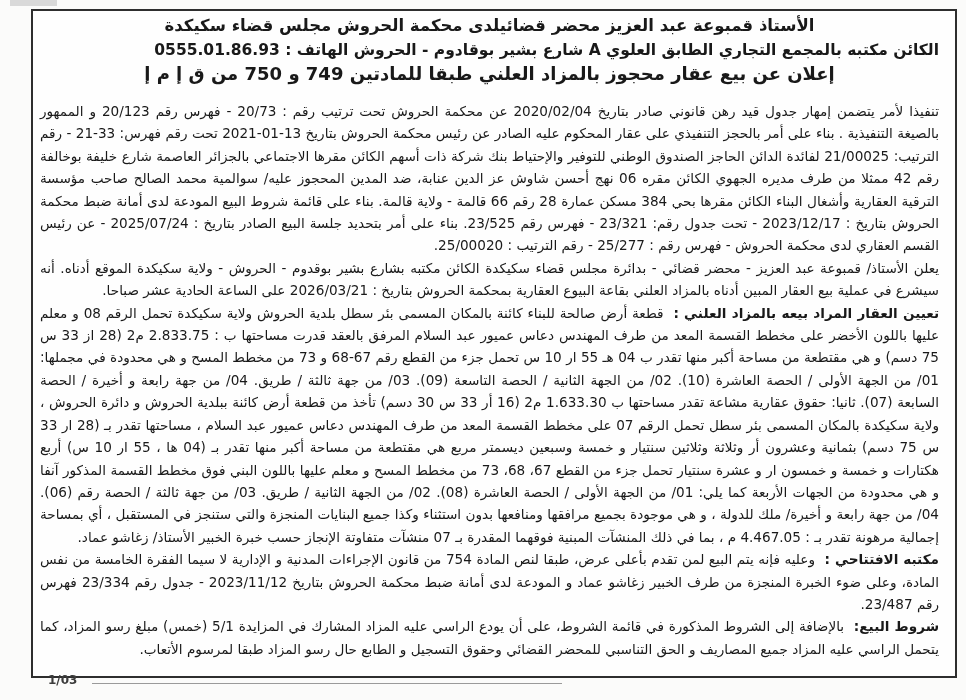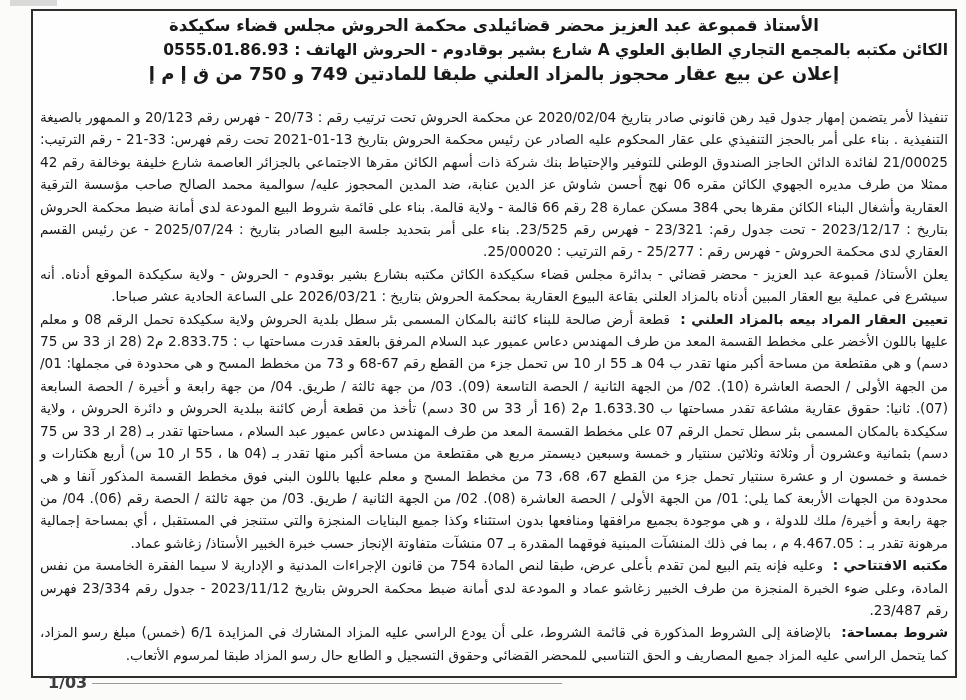--- a/index.html
+++ b/index.html
@@ -22,41 +22,41 @@
   .doc {
     position: absolute;
     left: 31px;
     top: 9px;
     width: 926px;
     height: 669px;
     box-sizing: border-box;
     border: 2px solid #2e2e2e;
     background: #fefefe;
     direction: rtl;
-    padding: 3px 7px 4px 7px;
+    padding: 3px 16px 4px 7px;
     color: #191919;
     overflow: hidden;
   }
   .hdr { text-align: center; font-weight: bold; }
   .hdr-line1 { font-size: 16.5px; line-height: 24px; }
   .hdr-line2 { font-size: 15.5px; line-height: 24px; text-align: right; }
   .hdr-line3 { font-size: 18px; line-height: 24px; }
   .body-text {
-    margin-top: 20px;
+    margin-top: 14px;
     font-size: 13.6px;
     line-height: 22.4px;
     text-align: justify;
   }
   .para { margin: 0; }
   .lead { font-weight: bold; margin-inline-end: 5px; }
   .page-number {
     position: absolute;
     left: 48px;
     top: 673px;
-    font-size: 16px;
+    font-size: 12px;
     font-weight: bold;
     color: #3c3c3c;
     direction: ltr;
   }
   .footer-rule {
     position: absolute;
     left: 92px;
     top: 683px;
     width: 470px;
     height: 1px;
@@ -84,20 +84,20 @@
     </p>
     <p class="para">
       <strong class="lead">تعيين العقار المراد بيعه بالمزاد العلني :</strong>
       <span>قطعة أرض صالحة للبناء كائنة بالمكان المسمى بئر سطل بلدية الحروش ولاية سكيكدة تحمل الرقم 08 و معلم عليها باللون الأخضر على مخطط القسمة المعد من طرف المهندس دعاس عميور عبد السلام المرفق بالعقد قدرت مساحتها ب : 2.833.75 م2 (28 از 33 س 75 دسم) و هي مقتطعة من مساحة أكبر منها تقدر ب 04 هـ 55 ار 10 س تحمل جزء من القطع رقم 67-68 و 73 من مخطط المسح و هي محدودة في مجملها: 01/ من الجهة الأولى / الحصة العاشرة (10). 02/ من الجهة الثانية / الحصة التاسعة (09). 03/ من جهة ثالثة / طريق. 04/ من جهة رابعة و أخيرة / الحصة السابعة (07). ثانيا: حقوق عقارية مشاعة تقدر مساحتها ب 1.633.30 م2 (16 أر 33 س 30 دسم) تأخذ من قطعة أرض كائنة ببلدية الحروش و دائرة الحروش ، ولاية سكيكدة بالمكان المسمى بئر سطل تحمل الرقم 07 على مخطط القسمة المعد من طرف المهندس دعاس عميور عبد السلام ، مساحتها تقدر بـ (28 ار 33 س 75 دسم) بثمانية وعشرون أر وثلاثة وثلاثين سنتيار و خمسة وسبعين ديسمتر مربع هي مقتطعة من مساحة أكبر منها تقدر بـ (04 ها ، 55 ار 10 س) أربع هكتارات و خمسة و خمسون ار و عشرة سنتيار تحمل جزء من القطع 67، 68، 73 من مخطط المسح و معلم عليها باللون البني فوق مخطط القسمة المذكور آنفا و هي محدودة من الجهات الأربعة كما يلي: 01/ من الجهة الأولى / الحصة العاشرة (08). 02/ من الجهة الثانية / طريق. 03/ من جهة ثالثة / الحصة رقم (06). 04/ من جهة رابعة و أخيرة/ ملك للدولة ، و هي موجودة بجميع مرافقها ومنافعها بدون استثناء وكذا جميع البنايات المنجزة والتي ستنجز في المستقبل ، أي بمساحة إجمالية مرهونة تقدر بـ : 4.467.05 م ، بما في ذلك المنشآت المبنية فوقهما المقدرة بـ 07 منشآت متفاوتة الإنجاز حسب خبرة الخبير الأستاذ/ زغاشو عماد.</span>
     </p>
     <p class="para">
       <strong class="lead">مكتبه الافتتاحي :</strong>
       <span>وعليه فإنه يتم البيع لمن تقدم بأعلى عرض، طبقا لنص المادة 754 من قانون الإجراءات المدنية و الإدارية لا سيما الفقرة الخامسة من نفس المادة، وعلى ضوء الخبرة المنجزة من طرف الخبير زغاشو عماد و المودعة لدى أمانة ضبط محكمة الحروش بتاريخ 2023/11/12 - جدول رقم 23/334 فهرس رقم 23/487.</span>
     </p>
     <p class="para">
-      <strong class="lead">شروط بمساحة:</strong>
-      <span>بالإضافة إلى الشروط المذكورة في قائمة الشروط، على أن يودع الراسي عليه المزاد المشارك في المزايدة 6/1 (خمس) مبلغ رسو المزاد، كما يتحمل الراسي عليه المزاد جميع المصاريف و الحق التناسبي للمحضر القضائي وحقوق التسجيل و الطابع حال رسو المزاد طبقا لمرسوم الأتعاب.</span>
+      <strong class="lead">شروط البيع:</strong>
+      <span>بالإضافة إلى الشروط المذكورة في قائمة الشروط، على أن يودع الراسي عليه المزاد المشارك في المزايدة 5/1 (خمس) مبلغ رسو المزاد، كما يتحمل الراسي عليه المزاد جميع المصاريف و الحق التناسبي للمحضر القضائي وحقوق التسجيل و الطابع حال رسو المزاد طبقا لمرسوم الأتعاب.</span>
     </p>
   </div>
 </div>
 
 <div class="page-number">1/03</div>
 <div class="footer-rule"></div>
 
 </body></html>

